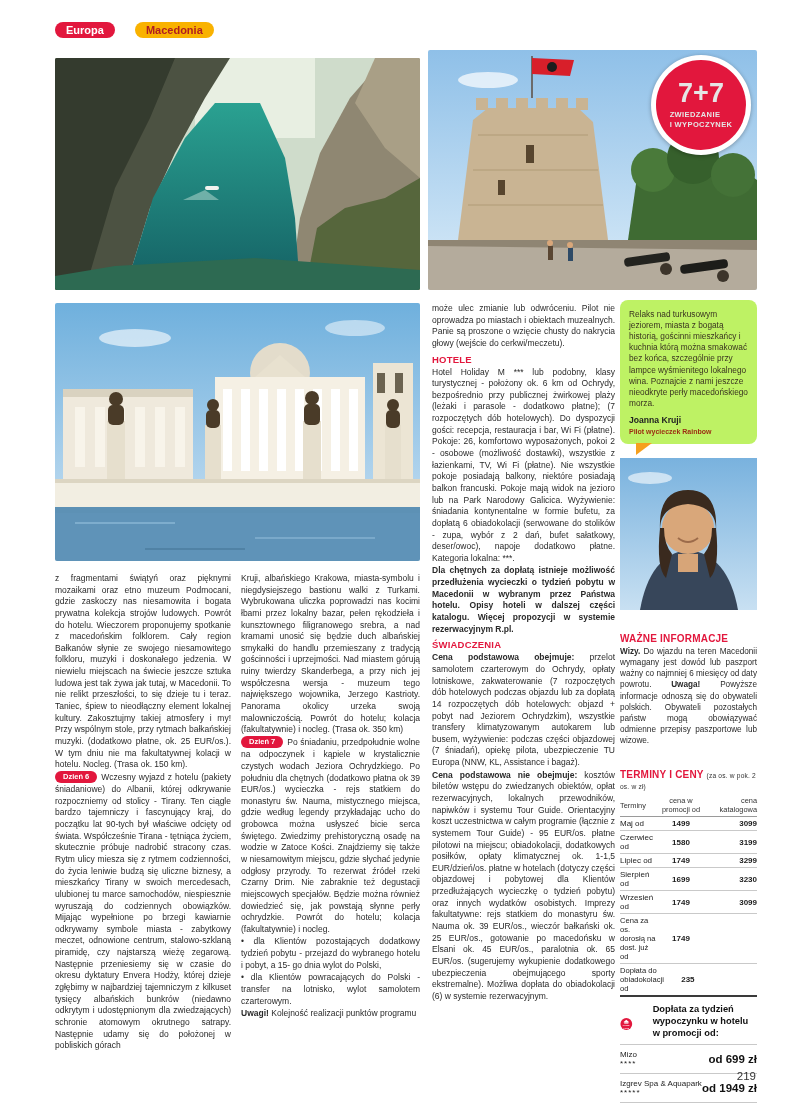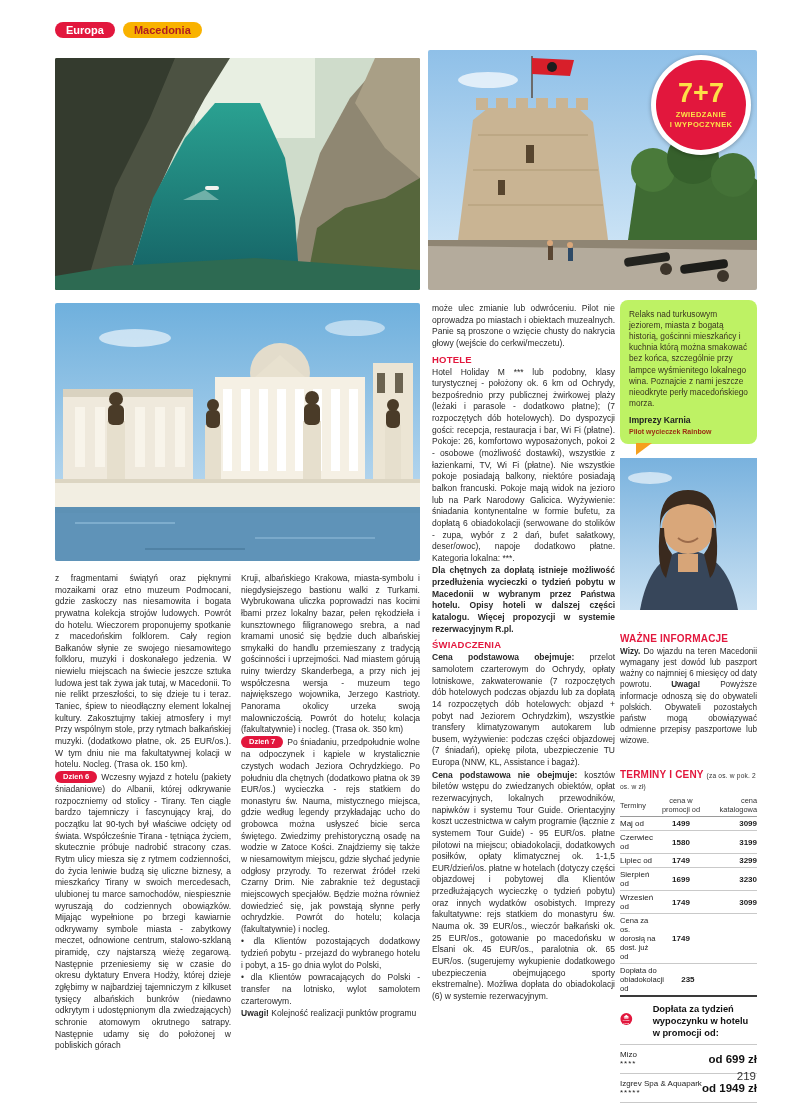--- a/index.html
+++ b/index.html
@@ -1,34 +1,34 @@
 <!DOCTYPE html>
 <html><head>
 <meta charset="utf-8">
 <style>
   html,body{margin:0;padding:0;background:#e8e8e8;}
   .page{position:relative;width:794px;height:1104px;background:#ffffff;margin:0 auto;
         font-family:"Liberation Sans", sans-serif;color:#1c1c1c;overflow:hidden;}
   
-  .tags{position:absolute;left:55px;top:22px;display:flex;gap:8px;}
+  .tags{position:absolute;left:55px;top:22px;display:flex;gap:20px;}
   .tag{font-size:11px;font-weight:bold;padding:2px 11px;border-radius:10px;}
   .tag-red{background:#e2173d;color:#fff;}
   .tag-orange{background:#f9b200;color:#b01d21;}
   
   .photo{position:absolute;overflow:hidden;border-radius:2px;}
   .photo svg{display:block;}
   #photo-canyon{left:55px;top:58px;width:365px;height:232px;}
   #photo-fortress{left:428px;top:50px;width:329px;height:240px;}
   #photo-skopje{left:55px;top:303px;width:365px;height:258px;}
   
   .badge77{position:absolute;left:651px;top:55px;width:100px;height:100px;border-radius:50%;
            background:#fff;display:flex;align-items:center;justify-content:center;
            box-shadow:0 1px 4px rgba(0,0,0,.3);}
-  .badge77-inner{width:90px;height:90px;border-radius:50%;background:#e2173d;color:#fde047;
-           display:flex;flex-direction:column;align-items:center;justify-content:center;text-align:center;}
+  .badge77-inner{width:90px;height:90px;border-radius:50%;background:#e2173d;color:#e5e5e5;
+           display:flex;flex-direction:column;align-items:center;justify-content:center;}
   .badge77-big{font-size:27px;font-weight:bold;line-height:1;}
   .badge77-small{font-size:7.5px;font-weight:bold;letter-spacing:.4px;line-height:1.35;margin-top:3px;}
   
   .col{position:absolute;font-size:8.5px;line-height:1.37;text-align:justify;color:#2a2a2a;}
   #col1{left:55px;top:573px;width:176px;}
   #col2{left:241px;top:573px;width:179px;}
   #col3{left:432px;top:303px;width:183px;}
   .col p{margin:0 0 1px 0;}
   .day-badge{display:inline-block;background:#e2173d;color:#fff;font-weight:bold;font-size:7.5px;
              padding:1px 8px;border-radius:8px;margin-right:4px;position:relative;top:-1px;}
@@ -49,21 +49,21 @@
   .ptable{margin-top:3px;font-size:8px;}
   .prow{display:grid;grid-template-columns:1fr 48px 52px;align-items:center;
         border-bottom:1px solid #c9c9c9;padding:2px 0;}
   .prow.head{font-size:7.4px;color:#333;border-bottom:1px solid #9a9a9a;}
   .prow .c2{text-align:center;font-weight:bold;}
   .prow .c3{text-align:right;font-weight:bold;}
   .prow.head .c2,.prow.head .c3{font-weight:normal;}
   .prow.extra{grid-template-columns:1fr 48px 52px;}
   .prow.extra .c1{font-size:7.6px;}
   .prow.last{border-bottom:2px solid #3a3a3a;}
-  .hp-head{display:flex;align-items:flex-start;gap:20px;margin-top:7px;padding-bottom:5px;border-bottom:1px solid #c9c9c9;}
+  .hp-head{display:flex;align-items:flex-end;gap:20px;margin-top:7px;padding-bottom:5px;border-bottom:1px solid #c9c9c9;}
   .hp-title{font-weight:bold;font-size:9.3px;line-height:1.25;color:#111;}
   .hotel-row{display:flex;justify-content:space-between;align-items:center;
              border-bottom:1px solid #c9c9c9;padding:5px 0;}
   .hotel-name{font-size:8px;color:#222;}
   .hotel-stars{font-size:8px;letter-spacing:1px;color:#222;}
   .hotel-price{font-weight:bold;font-size:11.5px;color:#111;white-space:nowrap;}
   .page-num{position:absolute;right:38px;bottom:22px;font-size:11.5px;color:#333;}
 </style>
 </head>
 <body>
@@ -233,21 +233,21 @@
     <p class="bold">Dla chętnych za dopłatą istnieje możliwość przedłużenia wycieczki o tydzień pobytu w Macedonii w wybranym przez Państwa hotelu. Opisy hoteli w dalszej części katalogu. Więcej propozycji w systemie rezerwacyjnym R.pl.</p>
     <div class="red-head">ŚWIADCZENIA</div>
     <p><span class="bold">Cena podstawowa obejmuje:</span><span> przelot samolotem czarterowym do Ochrydy, opłaty lotniskowe, zakwaterowanie (7 rozpoczętych dób hotelowych podczas objazdu lub za dopłatą 14 rozpoczętych dób hotelowych: objazd + pobyt nad Jeziorem Ochrydzkim), wszystkie transfery klimatyzowanym autokarem lub busem, wyżywienie: podczas części objazdowej (7 śniadań), opiekę pilota, ubezpieczenie TU Europa (NNW, KL, Assistance i bagaż).</span></p>
     <p><span class="bold">Cena podstawowa nie obejmuje:</span><span> kosztów biletów wstępu do zwiedzanych obiektów, opłat rezerwacyjnych, lokalnych przewodników, napiwków i systemu Tour Guide. Orientacyjny koszt uczestnictwa w całym programie (łącznie z systemem Tour Guide) - 95 EUR/os. płatne pilotowi na miejscu; obiadokolacji, dodatkowych posiłków, opłaty klimatycznej ok. 1-1,5 EUR/dzień/os. płatne w hotelach (dotyczy części objazdowej i pobytowej dla Klientów przedłużających wycieczkę o tydzień pobytu) oraz innych wydatków osobistych. Imprezy fakultatywne: rejs statkiem do monastyru św. Nauma ok. 39 EUR/os., wieczór bałkański ok. 25 EUR/os., gotowanie po macedońsku w Elsani ok. 45 EUR/os., paralotnia ok. 65 EUR/os. (sugerujemy wykupienie dodatkowego ubezpieczenia obejmującego sporty ekstremalne). Możliwa dopłata do obiadokolacji (6) w systemie rezerwacyjnym.</span></p>
   </div>
 
   <div class="sidebar">
 
     <div class="quote-box">
       <div>Relaks nad turkusowym jeziorem, miasta z bogatą historią, gościnni mieszkańcy i kuchnia którą można smakować bez końca, szczególnie przy lampce wyśmienitego lokalnego wina. Poznajcie z nami jeszcze nieodkryte perły macedońskiego morza.</div>
-      <div class="quote-author">Imprezy Karnia</div>
+      <div class="quote-author">Joanna Kruji</div>
       <div class="quote-role">Pilot wycieczek Rainbow</div>
       <div class="quote-tail"></div>
     </div>
 
     <div class="pilot-photo">
       <svg width="137" height="152" viewBox="0 0 137 152">
         <defs>
           <linearGradient id="sky4" x1="0" y1="0" x2="0" y2="1">
             <stop offset="0" stop-color="#79b2de"></stop>
               <stop offset="1" stop-color="#c8e0f2"></stop>

